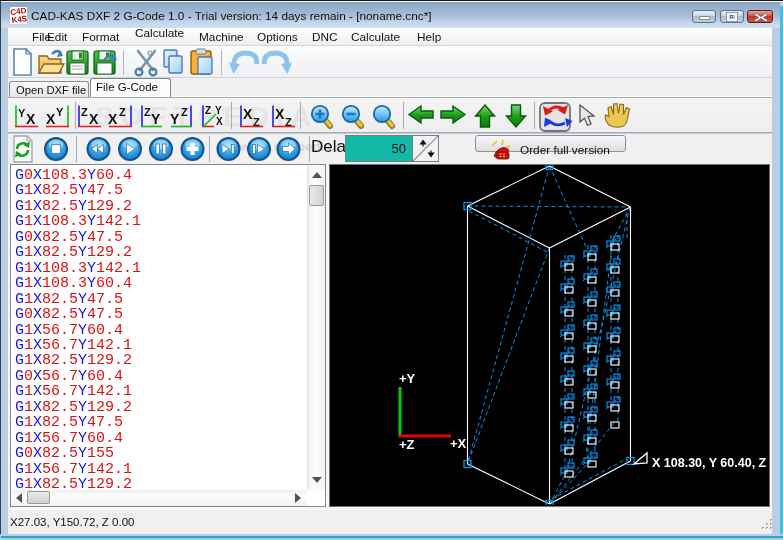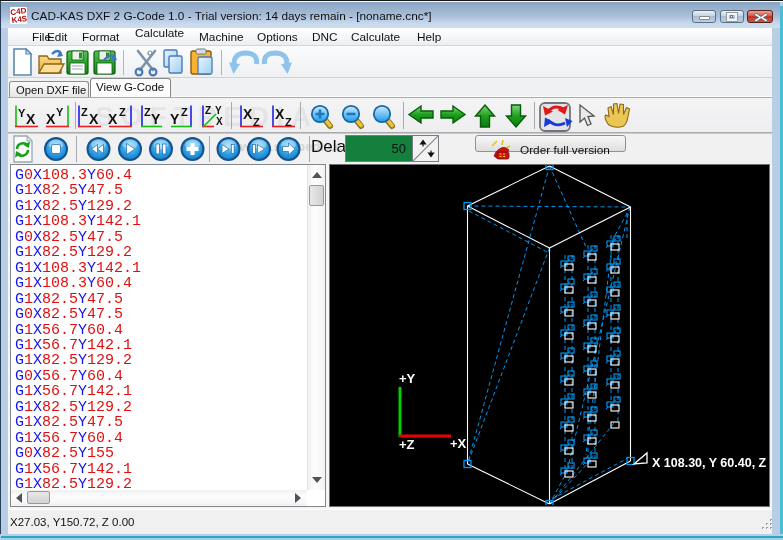--- a/index.html
+++ b/index.html
@@ -89,21 +89,21 @@
     <path d="M256.5 18 Q258 7 245 7 Q232 8 234.5 21" fill="none" stroke="#8ec4ec" stroke-width="5"></path>
     <path d="M229 16.5 l11 1.5 -6.5 10 z" fill="#8ec4ec"></path>
     <path d="M264.5 18 Q263 7 276 7 Q289 8 286.5 21" fill="none" stroke="#8ec4ec" stroke-width="5"></path>
     <path d="M292 16.5 l-11 1.5 6.5 10 z" fill="#8ec4ec"></path>
   </svg>
 <div class="ab" style="left:8px;top:78px;width:764px;height:19px;background:#f0f1f2"></div>
 <div class="ab" style="left:8px;top:96px;width:764px;height:1px;background:#fbfbfb"></div>
 <div class="ab" style="left:9px;top:81px;width:80px;height:16px;background:linear-gradient(#fafafa,#e6e6e6);border:1px solid #8e8e8e;border-bottom:none;border-radius:3px 3px 0 0"></div>
 <div class="ab" style="left:16px;top:84px;font-size:11.2px;color:#111">Open DXF file</div>
 <div class="ab" style="left:90px;top:78px;width:81px;height:19px;background:#fcfcfc;border:1px solid #858585;border-bottom:none;border-radius:3px 3px 0 0"></div>
-<div class="ab" style="left:96px;top:81px;font-size:11.5px;color:#111">View G-Code</div>
+<div class="ab" style="left:96px;top:81px;font-size:11.5px;color:#111">File G-Code</div>
 <div class="ab tb" style="left:8px;top:97px;width:764px;height:36px;border-top:1px solid #a9abad;border-bottom:1px solid #a9abad;background:linear-gradient(#f4f4f5,#eeeef0)"></div>
 <div class="ab" style="left:95px;top:101px;width:360px;height:30px;font:bold 28px 'Liberation Sans';letter-spacing:7px;color:rgba(150,150,155,0.13)">SOFTPEDIA</div>
 <div class="ab" style="left:75px;top:102px;width:1px;height:27px;background:#a8aaac"></div>
 <div class="ab" style="left:231px;top:102px;width:1px;height:27px;background:#a8aaac"></div>
 <div class="ab" style="left:300px;top:102px;width:1px;height:27px;background:#a8aaac"></div>
 <div class="ab" style="left:403px;top:102px;width:1px;height:27px;background:#a8aaac"></div>
 <div class="ab" style="left:534px;top:102px;width:1px;height:27px;background:#a8aaac"></div>
 <svg class="ab" style="left:0;top:97px" width="783" height="36" viewBox="0 0 783 36">
     <defs>
       <linearGradient id="lens" x1="0" y1="0" x2="0" y2="1">
@@ -220,21 +220,21 @@
     <rect x="231.3" y="11.5" width="2.8" height="9" fill="#fff" stroke="#1868a8" stroke-width="0.7"></rect>
     <circle cx="259" cy="16" r="11" fill="url(#pb)" stroke="#15538e" stroke-width="2"></circle>
     <ellipse cx="259" cy="11.5" rx="7.5" ry="4.5" fill="#fff" opacity="0.35"></ellipse>
     <rect x="252.5" y="11.5" width="3" height="9" fill="#fff" stroke="#1868a8" stroke-width="0.7"></rect>
     <path d="M257.5 11.5 v9 l7 -4.5 z" fill="#fff" stroke="#1868a8" stroke-width="0.7"></path>
     <circle cx="288.5" cy="16" r="11" fill="url(#pb)" stroke="#15538e" stroke-width="2"></circle>
     <ellipse cx="288.5" cy="11.5" rx="7.5" ry="4.5" fill="#fff" opacity="0.35"></ellipse>
     <path d="M282.5 13.5 h6 v-3.5 l6.5 6 -6.5 6 v-3.5 h-6 z" fill="#fff" stroke="#1868a8" stroke-width="0.7"></path>
   </svg>
 <div class="ab" style="left:311px;top:137px;font-size:17px;color:#111">Delay:</div>
-<div class="ab" style="left:345px;top:135px;width:67px;height:27px;background:#15803d;border:1px solid #7a7e83;border-right:none;font-size:13px;color:#111;text-align:right;line-height:25px;padding-right:6px">50</div>
+<div class="ab" style="left:345px;top:135px;width:67px;height:27px;background:#14b8a6;border:1px solid #7a7e83;border-right:none;font-size:13px;color:#111;text-align:right;line-height:25px;padding-right:6px">50</div>
 <div class="ab" style="left:412px;top:135px;width:27px;height:27px;background:#f2f2f2;border:1px solid #7a7e83">
     <svg width="25" height="25">
       <path d="M0 25 L25 0" stroke="#888" stroke-width="1.2"></path>
       <path d="M7.5 8 L10 4.5 L12.5 8 Z M10 7 L10 10.5" fill="#111" stroke="#111" stroke-width="1.2"></path>
       <path d="M15.5 17 L18 20.5 L20.5 17 Z M18 18 L18 14.5" fill="#111" stroke="#111" stroke-width="1.2"></path>
     </svg>
   </div>
 <div class="ab" style="left:475px;top:135px;width:151px;height:17px;background:linear-gradient(#f7f7f7,#dedede);border:1px solid #8e9296;border-radius:3px">
     <svg width="26" height="22" style="position:absolute;left:14px;top:2px">
       <path d="M2 8 L7 3 M13 2 L12 7 M20 8 L16 10" stroke="#e8c020" stroke-width="1.6"></path>

